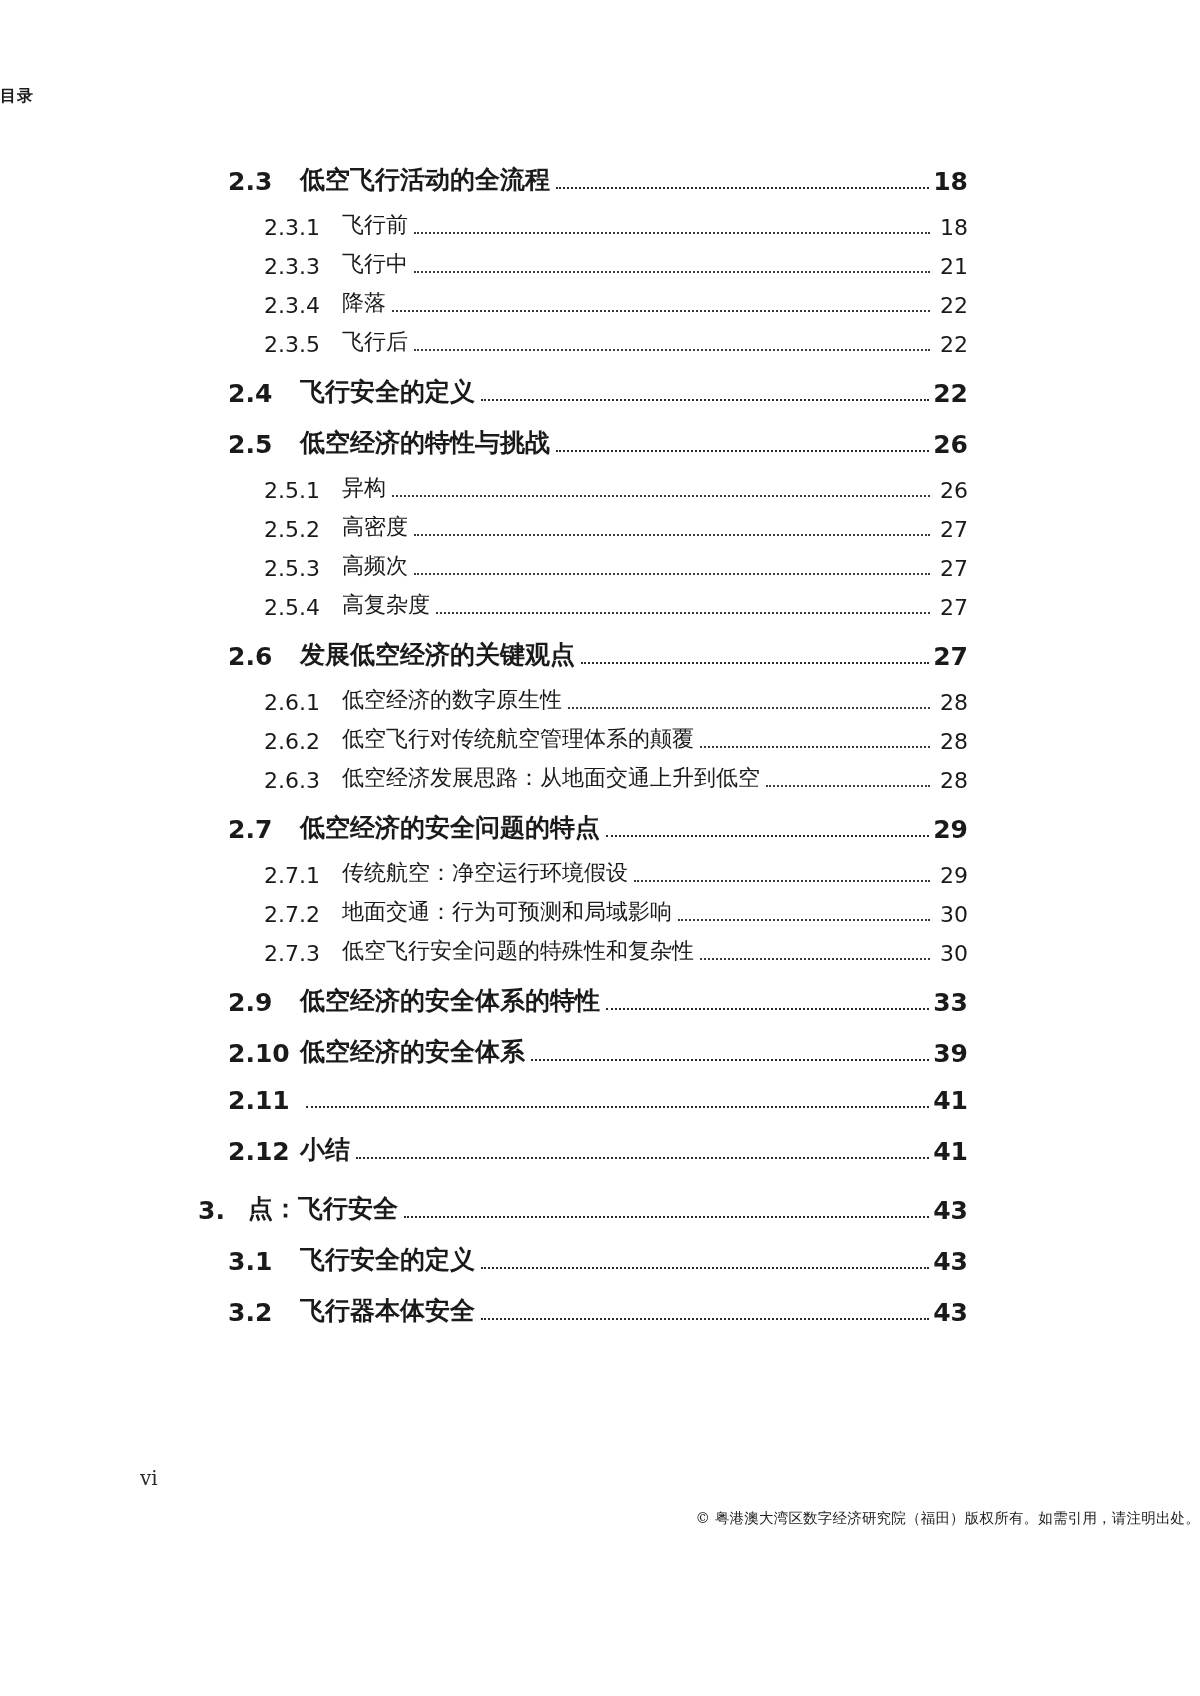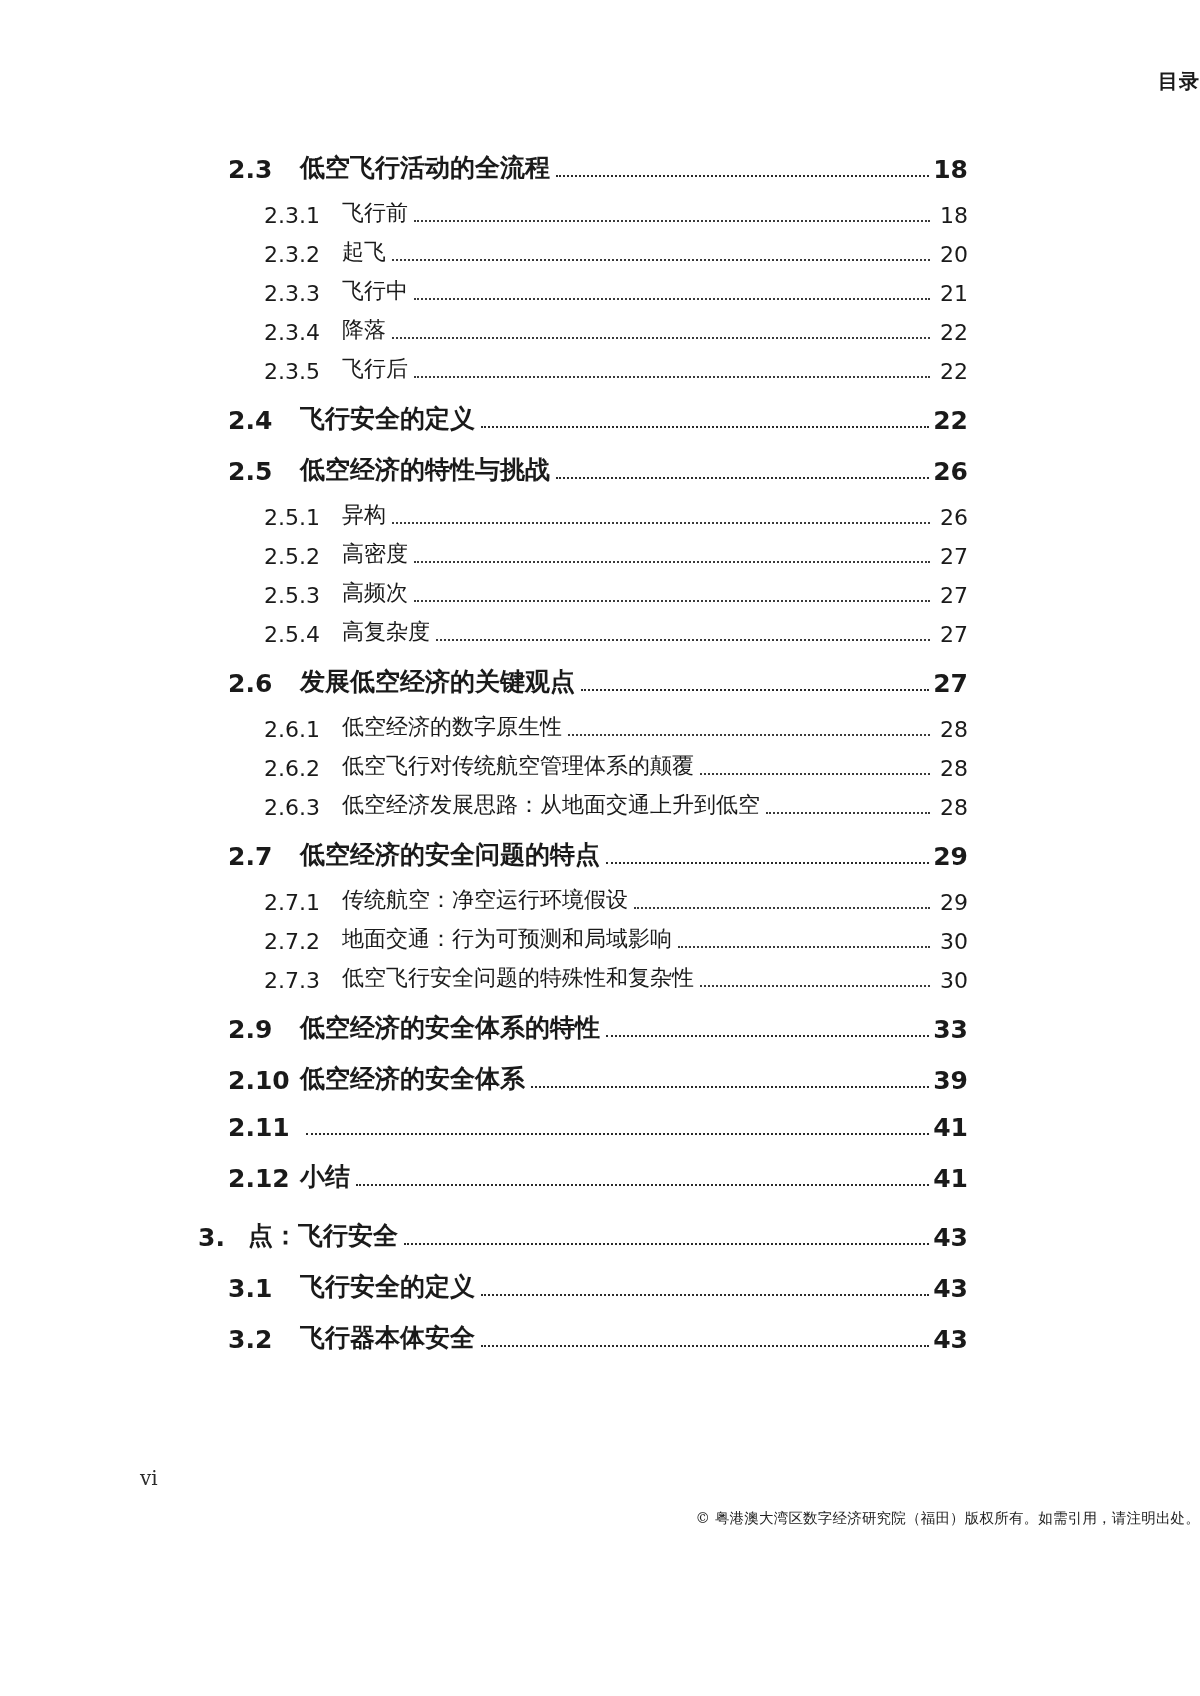--- a/index.html
+++ b/index.html
@@ -15,25 +15,25 @@
     position: relative;
     overflow: hidden;
   }
   .page {
     width: 1200px;
     height: 1696px;
     position: relative;
     box-sizing: border-box;
   }
   .page-header {
-    text-align: right;
-    font-size: 20px;
+    text-align: left;
+    font-size: 16px;
     font-weight: bold;
     color: #1a1a1a;
-    padding-top: 68px;
+    padding-top: 86px;
     letter-spacing: 1px;
   }
   .toc {
     margin-top: 56px;
     padding-left: 228px;
     padding-right: 232px;
   }
   .toc-row {
     display: flex;
     align-items: flex-end;
@@ -139,26 +139,20 @@
       <span class="pagenum">18</span>
     </div>
 
     <div class="toc-row lvl3">
       <span class="num">2.3.1</span>
       <span class="title">飞行前</span>
       <span class="dots"></span>
       <span class="pagenum">18</span>
     </div>
 
-    <div class="toc-row lvl3">
-      <span class="num">2.3.2</span>
-      <span class="title">起飞</span>
-      <span class="dots"></span>
-      <span class="pagenum">20</span>
-    </div>
 
     <div class="toc-row lvl3">
       <span class="num">2.3.3</span>
       <span class="title">飞行中</span>
       <span class="dots"></span>
       <span class="pagenum">21</span>
     </div>
 
     <div class="toc-row lvl3">
       <span class="num">2.3.4</span>

